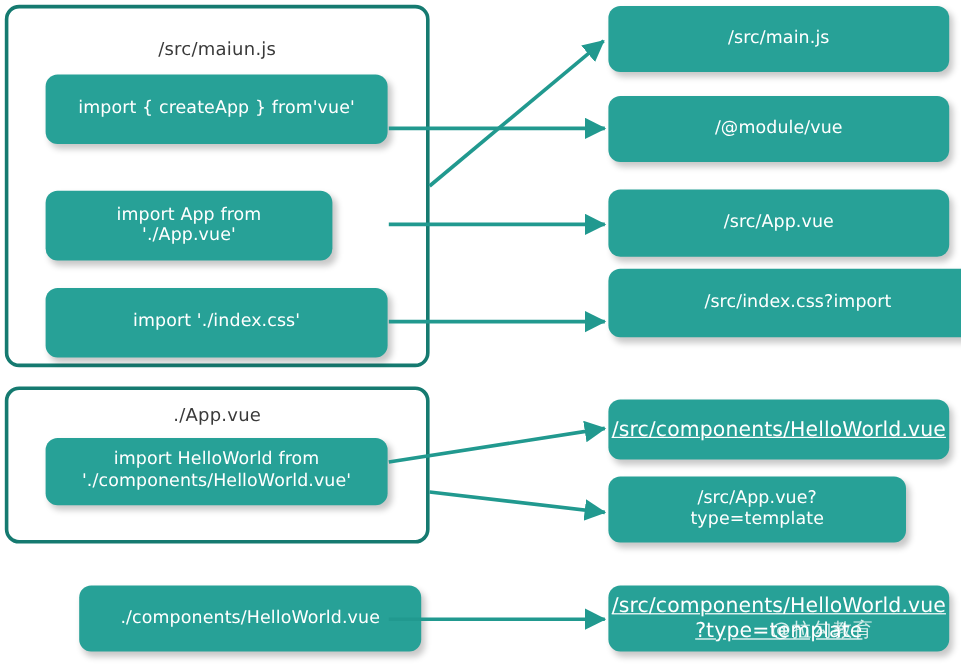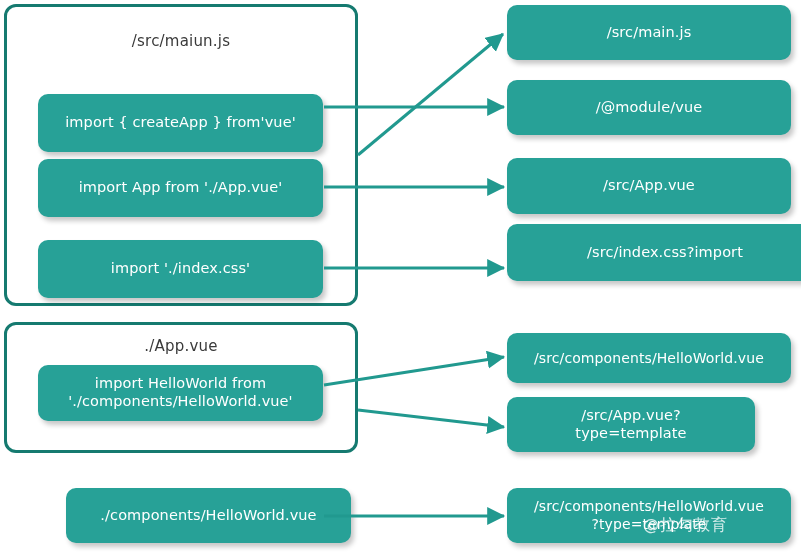--- a/index.html
+++ b/index.html
@@ -43,21 +43,21 @@
     line-height: 1.18;
     display: flex;
     align-items: center;
     justify-content: center;
     text-align: center;
     padding: 2px 20px;
     box-shadow: 3px 4px 5px rgba(0,0,0,0.22);
     white-space: pre-line;
     letter-spacing: 0.1px;
   }
-  .node.tight { font-size: 14px; }
+  .node.tight { font-size: 17px; text-decoration: underline; }
   .node.two-line { line-height: 1.22; }
 
   
   #arrows {
     position: absolute;
     left: 0;
     top: 0;
     width: 801px;
     height: 558px;
     pointer-events: none;
@@ -76,23 +76,23 @@
 </style>
 </head>
 <body>
 
 <div id="canvas">
 
   <div class="group-box" style="left:4px; top:4px; width:354px; height:302px;">
     <div class="group-title" style="top:25px;">/src/maiun.js</div>
   </div>
 
-  <div class="node" style="left:38px; top:94px; width:285px; height:58px;">import { createApp } from'vue'</div>
+  <div class="node" style="left:38px; top:62px; width:285px; height:58px;">import { createApp } from'vue'</div>
 
-  <div class="node" style="left:38px; top:159px; width:285px; height:58px;">import App from './App.vue'</div>
+  <div class="node" style="left:38px; top:159px; width:239px; height:58px;">import App from './App.vue'</div>
 
   <div class="node" style="left:38px; top:240px; width:285px; height:58px;">import './index.css'</div>
 
   <div class="group-box" style="left:4px; top:322px; width:354px; height:131px;">
     <div class="group-title" style="top:12px;">./App.vue</div>
   </div>
 
   <div class="node two-line" style="left:38px; top:365px; width:285px; height:56px;">import HelloWorld from
 './components/HelloWorld.vue'</div>
 

